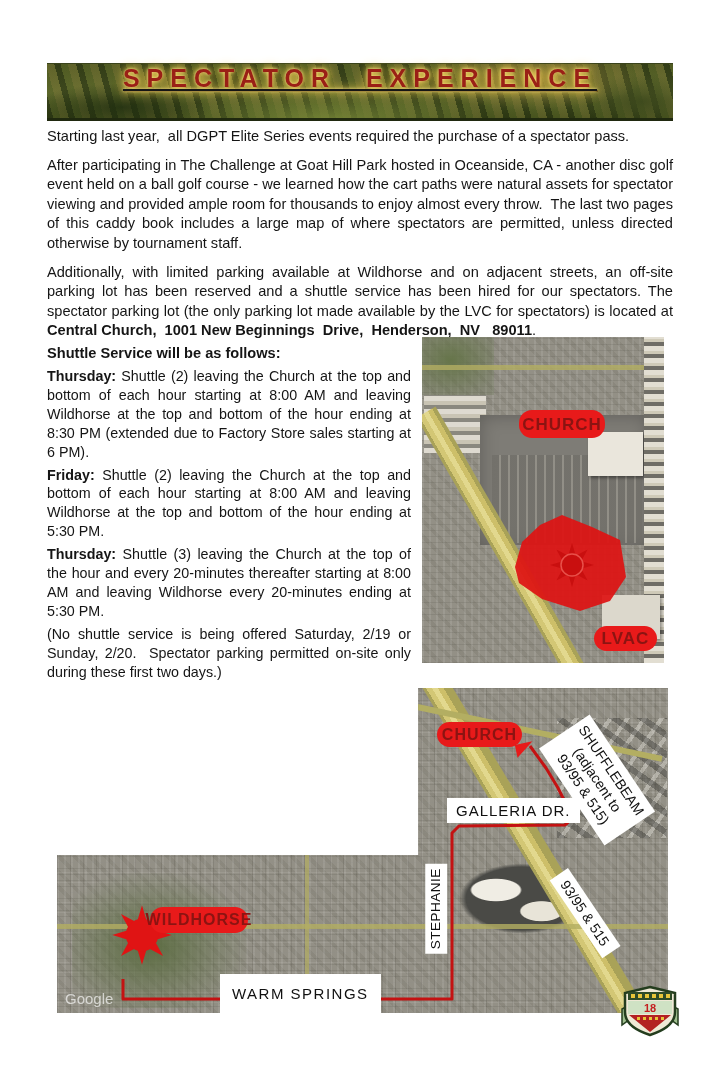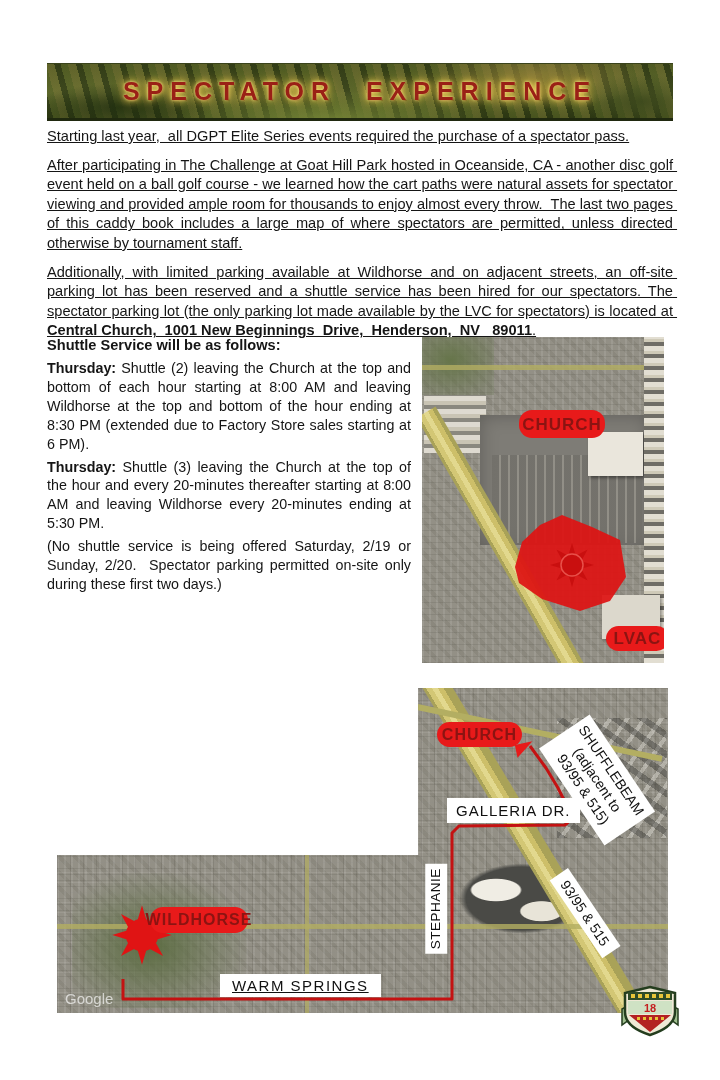--- a/index.html
+++ b/index.html
@@ -9,31 +9,31 @@
   
   .banner{position:absolute;left:47px;top:63px;width:626px;height:54px;
     border-bottom:3px solid #20290f;border-top:1px solid #3a431c;
     background:
       radial-gradient(ellipse 130px 34px at 12% 80%, rgba(32,46,16,.85) 0%, rgba(32,46,16,0) 70%),
       radial-gradient(ellipse 220px 40px at 45% 105%, rgba(120,136,56,.9) 0%, rgba(120,136,56,0) 75%),
       radial-gradient(ellipse 160px 50px at 78% 20%, rgba(146,128,58,.8) 0%, rgba(146,128,58,0) 70%),
       radial-gradient(ellipse 90px 40px at 95% 70%, rgba(60,72,28,.9) 0%, rgba(60,72,28,0) 70%),
       repeating-linear-gradient(75deg, rgba(26,36,12,.45) 0 6px, rgba(92,104,40,.40) 6px 13px, rgba(142,132,62,.35) 13px 21px),
       linear-gradient(180deg,#46511f 0%,#5c662c 55%,#394517 100%);
-    display:flex;align-items:center;justify-content:center;}
+    display:flex;justify-content:center;text-decoration:underline;}
   .banner-text{font-size:25px;font-weight:bold;color:#9a2016;
     letter-spacing:7px;word-spacing:16px;white-space:nowrap;
     text-shadow:0 0 3px #ffe98d,0 0 7px #f6d257,0 0 12px #e8bd3a,1px 1px 1px #402a00;}
 
   
-  .intro{position:absolute;left:47px;top:127px;width:626px;text-decoration:underline;}
+  .intro{position:absolute;left:47px;top:127px;width:626px;}
   .intro p{margin:0 0 9px;font-size:14.6px;line-height:19.6px;
            text-align:justify;white-space:pre-wrap;}
   .leftcol{position:absolute;left:47px;top:337px;width:364px;}
-  .col-heading{margin:0 0 6px;font-size:14.6px;font-weight:bold;}
+  .col-heading{margin:8px 0 6px;font-size:14.6px;font-weight:bold;}
   .entry{margin:0 0 4px;font-size:14.3px;line-height:18.9px;
          text-align:justify;white-space:pre-wrap;}
 
   
   .map{position:absolute;overflow:hidden;
     background-color:#939086;
     background-image:
       repeating-linear-gradient(0deg, rgba(40,40,34,.10) 0 1px, rgba(0,0,0,0) 1px 6px),
       repeating-linear-gradient(90deg, rgba(255,255,255,.09) 0 2px, rgba(0,0,0,0) 2px 7px),
       repeating-linear-gradient(45deg, rgba(70,66,52,.10) 0 4px, rgba(0,0,0,0) 4px 11px);}
@@ -70,20 +70,21 @@
 
   <div class="intro">
     <p>Starting last year,  all DGPT Elite Series events required the purchase of a spectator pass.</p>
     <p>After participating in The Challenge at Goat Hill Park hosted in Oceanside, CA - another disc golf event held on a ball golf course - we learned how the cart paths were natural assets for spectator viewing and provided ample room for thousands to enjoy almost every throw.  The last two pages of this caddy book includes a large map of where spectators are permitted, unless directed otherwise by tournament staff.</p>
     <p><span>Additionally, with limited parking available at Wildhorse and on adjacent streets, an off-site parking lot has been reserved and a shuttle service has been hired for our spectators. The spectator parking lot (the only parking lot made available by the LVC for spectators) is located at </span><b>Central Church,  1001 New Beginnings  Drive,  Henderson,  NV   89011</b><span>.</span></p>
   </div>
 
   <div class="leftcol">
     <p class="col-heading">Shuttle Service will be as follows:</p>
     <p class="entry"><b>Thursday:</b><span> Shuttle (2) leaving the Church at the top and bottom of each hour starting at 8:00 AM and leaving Wildhorse at the top and bottom of the hour ending at 8:30 PM (extended due to Factory Store sales starting at 6 PM).</span></p>
+    <p class="entry"><b>Friday:</b><span> Shuttle (2) leaving the Church at the top and bottom of each hour starting at 8:00 AM and leaving Wildhorse at the top and bottom of the hour ending at 5:30 PM.</span></p>
     <p class="entry"><b>Thursday:</b><span> Shuttle (3) leaving the Church at the top of the hour and every 20-minutes thereafter starting at 8:00 AM and leaving Wildhorse every 20-minutes ending at 5:30 PM.</span></p>
     <p class="entry">(No shuttle service is being offered Saturday, 2/19 or Sunday, 2/20.  Spectator parking permitted on-site only during these first two days.)</p>
   </div>
 
   <div class="map" style="left:422px;top:337px;width:242px;height:326px;">
     <div class="patch" style="left:0;top:0;width:72px;height:58px;background:radial-gradient(ellipse at 40% 40%,#66754a 0%,#59684040 80%);"></div>
     <div class="patch" style="left:2px;top:58px;width:62px;height:58px;background:repeating-linear-gradient(0deg,#dedad0 0 5px,#8a887f 5px 9px,#c9c4b4 9px 13px);"></div>
     <div class="patch" style="left:58px;top:78px;width:168px;height:130px;background:#7e7c76;
                 box-shadow:inset 0 0 18px rgba(0,0,0,.25);"></div>
     <div class="patch" style="left:70px;top:118px;width:150px;height:88px;background:repeating-linear-gradient(90deg,#6f6d67 0 7px,#9a978e 7px 9px);opacity:.7;"></div>
@@ -95,21 +96,21 @@
 
     <svg width="242" height="326" viewBox="0 0 242 326">
       <polygon points="93,230 100,205 118,188 140,178 170,190 198,203 204,240 188,264 158,274 120,262 97,246" fill="#de1313" fill-opacity="0.93"></polygon>
       <g transform="translate(150,228)">
         <polygon points="22,0 9.2,3.8 15.6,15.6 3.8,9.2 0,22 -3.8,9.2 -15.6,15.6 -9.2,3.8 -22,0 -9.2,-3.8 -15.6,-15.6 -3.8,-9.2 0,-22 3.8,-9.2 15.6,-15.6 9.2,-3.8" fill="#c90f0f"></polygon>
         <circle r="11" fill="#c90f0f" stroke="#e8504a" stroke-width="1.5"></circle>
       </g>
     </svg>
 
     <div class="red-label" style="left:97px;top:73px;width:86px;height:28px;font-size:17px;">CHURCH</div>
-    <div class="red-label" style="left:184px;top:289px;width:63px;height:25px;font-size:17px;">LVAC</div>
+    <div class="red-label" style="left:172px;top:289px;width:63px;height:25px;font-size:17px;">LVAC</div>
   </div>
 
   <div class="map" style="left:57px;top:688px;width:611px;height:325px;
               clip-path:polygon(59.1% 0, 100% 0, 100% 100%, 0 100%, 0 51.4%, 59.1% 51.4%);">
 
     <div class="patch" style="left:0;top:0;width:611px;height:325px;opacity:.55;background:
            repeating-linear-gradient(90deg, rgba(60,56,46,.25) 0 1px, transparent 1px 13px),
            repeating-linear-gradient(0deg, rgba(255,255,255,.16) 0 1px, transparent 1px 10px);"></div>
     <div class="patch" style="left:15px;top:185px;width:175px;height:135px;background:radial-gradient(ellipse at 45% 55%,#5d6d43 0%,rgba(93,109,67,0) 75%);"></div>
     <div class="patch" style="left:400px;top:168px;width:130px;height:85px;background:
@@ -139,21 +140,21 @@
     </div>
     <div class="white-label shuffle" style="left:540px;top:92px;">
       <span>SHUFFLEBEAM</span>
       <span>(adjacent to</span>
       <span>93/95 &amp; 515)</span>
     </div>
     <div class="white-label" style="left:390px;top:110px;padding:5px 9px;font-size:15px;letter-spacing:1px;">GALLERIA DR.</div>
     <div class="white-label stephanie" style="left:334px;top:210px;width:74px;">STEPHANIE</div>
     <div class="white-label rot-road" style="left:528px;top:225px;">93/95 &amp; 515</div>
     <div class="red-label" style="left:93px;top:219px;width:98px;height:26px;font-size:16px;">WILDHORSE</div>
-    <div class="white-label" style="left:163px;top:286px;padding:4px 12px;font-size:15px;letter-spacing:1.5px;text-decoration:underline;">WARM SPRINGS</div>
+    <div class="white-label" style="left:163px;top:286px;padding:12px 12px;font-size:15px;letter-spacing:1.5px;">WARM SPRINGS</div>
     <div class="watermark">Google</div>
   </div>
 
   <svg class="badge" viewBox="0 0 60 52">
     <polygon points="2,24 10,20 10,34 2,40" fill="#9fbf8f" stroke="#243d1e" stroke-width="1.5"></polygon>
     <polygon points="58,24 50,20 50,34 58,40" fill="#9fbf8f" stroke="#243d1e" stroke-width="1.5"></polygon>
     <path d="M30,2 L55,8 L55,27 Q55,42 30,50 Q5,42 5,27 L5,8 Z" fill="#efe9d6" stroke="#243d1e" stroke-width="2.5"></path>
     <rect x="8" y="7" width="44" height="8" fill="#2e4b28"></rect>
     <g fill="#e8c53a">
       <rect x="11" y="9" width="4" height="4"></rect>

